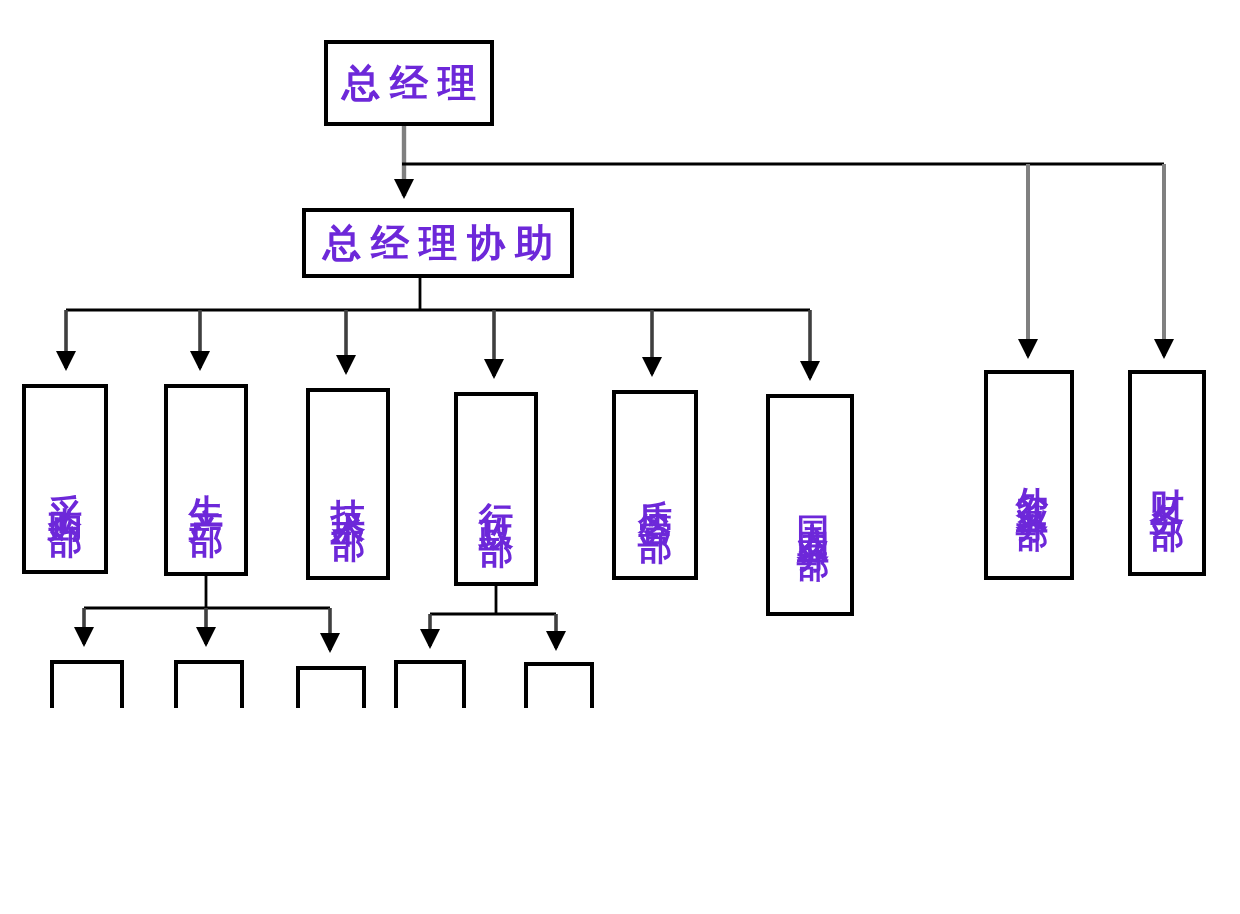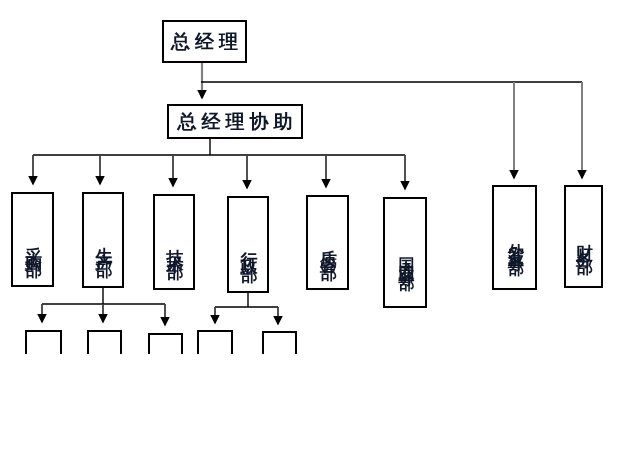--- a/index.html
+++ b/index.html
@@ -1,18 +1,18 @@
 <!DOCTYPE html>
 <html><head>
 <meta charset="utf-8">
 <style>
   html,body{margin:0;padding:0;background:#ffffff;}
   .canvas{
     position:relative;width:620px;height:354px;background:#ffffff;
-    font-family:Liberation Mono, monospace;color:#0f172a;overflow:hidden;
+    font-family:Liberation Sans, sans-serif;color:#6d28d9;overflow:hidden;
   }
   .connectors{position:absolute;left:0;top:0;width:620px;height:457px;pointer-events:none;}
   .node{
     position:absolute;box-sizing:border-box;border:2px solid #000000;background:#ffffff;
     display:flex;align-items:center;justify-content:center;font-weight:bold;
   }
   .hlabel{font-size:19px;letter-spacing:5px;margin-right:-5px;white-space:nowrap;}
   .vlabel{
     writing-mode:vertical-rl;text-orientation:upright;
     font-size:17px;letter-spacing:7px;margin-bottom:-7px;white-space:nowrap;
@@ -66,21 +66,21 @@
       <line x1="215" y1="307" x2="278" y2="307" stroke="#000000" stroke-width="1.4"></line>
       <line x1="215" y1="307" x2="215" y2="323" stroke="#3f3f3f" stroke-width="1.8" marker-end="url(#ah)"></line>
       <line x1="278" y1="307" x2="278" y2="324" stroke="#3f3f3f" stroke-width="1.8" marker-end="url(#ah)"></line>
     </g>
   </svg>
 
   <div class="node" style="left:162px;top:20px;width:85px;height:43px;">
     <span class="hlabel">总经理</span>
   </div>
 
-  <div class="node" style="left:167px;top:104px;width:136px;height:35px;">
+  <div class="node" style="left:151px;top:104px;width:136px;height:35px;">
     <span class="hlabel">总经理协助</span>
   </div>
 
   <div class="node" style="left:11px;top:192px;width:43px;height:95px;">
     <span class="vlabel">采购部</span>
   </div>
 
   <div class="node" style="left:82px;top:192px;width:42px;height:96px;">
     <span class="vlabel">生产部</span>
   </div>

